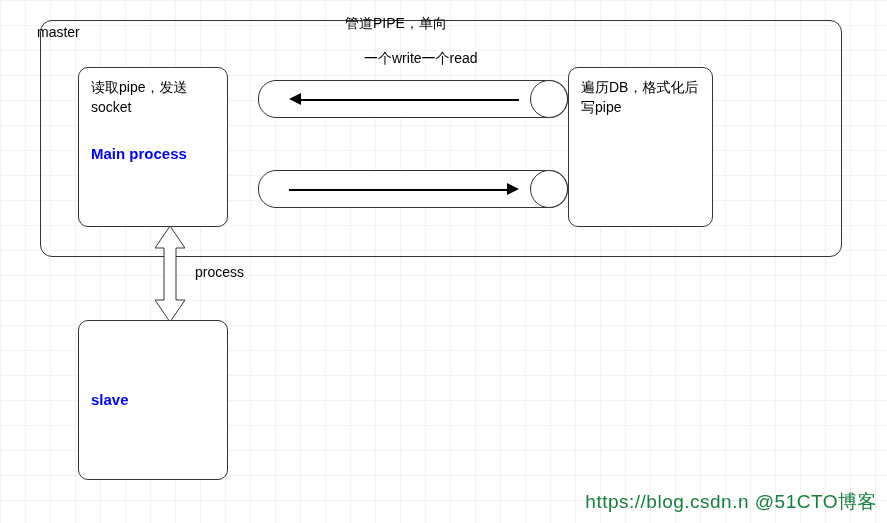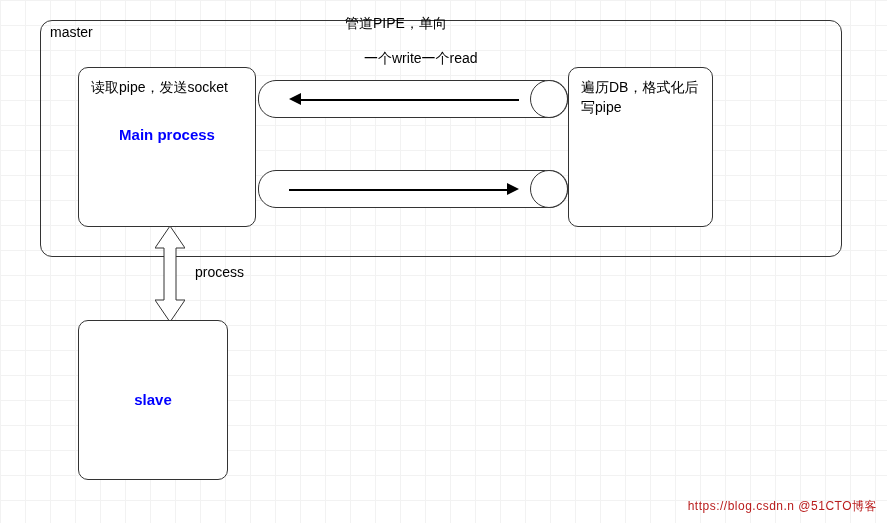--- a/index.html
+++ b/index.html
@@ -1,39 +1,39 @@
 <!DOCTYPE html>
 <html><head>
 <meta charset="utf-8">
 <style>
   html,body{margin:0;padding:0;width:887px;height:523px;background:#fff;font-family:Arial,"Microsoft YaHei",sans-serif;font-size:14px;position:relative;overflow:hidden}
   .grid{position:absolute;inset:0;background-image:linear-gradient(to right,#f2f2f2 1px,transparent 1px),linear-gradient(to bottom,#f2f2f2 1px,transparent 1px);background-size:25px 25px}
   .container{position:absolute;border:1px solid #333;border-radius:12px}
   .box{position:absolute;border:1px solid #333;border-radius:10px;background:#fff;padding:10px 12px;box-sizing:border-box}
-  .title-blue{color:#0000ff;font-weight:bold;text-align:center;font-size:15px}
+  .title-blue{color:#0000ff;font-weight:bold;font-size:15px}
   .pipe{position:absolute;border:1px solid #333;border-radius:18px;background:#fff;height:36px}
   .pipe-cap{position:absolute;right:-1px;top:-1px;width:36px;height:36px;border:1px solid #333;border-radius:50%;background:#fff}
   .arrow-line{position:absolute;height:0;border-top:2px solid #000}
   .arrow-head-l{position:absolute;width:0;height:0;border-top:6px solid transparent;border-bottom:6px solid transparent;border-right:12px solid #000}
   .arrow-head-r{position:absolute;width:0;height:0;border-top:6px solid transparent;border-bottom:6px solid transparent;border-left:12px solid #000}
   .label{position:absolute;line-height:1.3}
   .double-arrow{position:absolute}
-  .watermark{position:absolute;right:10px;bottom:8px;color:#b91c1c;font-size:12px;letter-spacing:.5px}
+  .watermark{position:absolute;right:10px;bottom:8px;color:#15803d;font-size:19px;letter-spacing:.5px}
 </style>
 </head>
 <body>
 <div class="grid"></div>
 
 <div class="container" style="left:40px;top:20px;width:800px;height:235px"></div>
-<div class="label" style="left:50px;top:23px">master</div>
+<div class="label" style="left:37px;top:23px">master</div>
 
 <div class="label" style="left:345px;top:14px">管道PIPE，单向</div>
 <div class="label" style="left:364px;top:49px">一个write一个read</div>
 
-<div class="box" style="left:78px;top:67px;width:178px;height:160px">
+<div class="box" style="left:78px;top:67px;width:150px;height:160px">
   <div style="line-height:1.4">读取pipe，发送socket</div>
   <div class="title-blue" style="margin-top:28px">Main process</div>
 </div>
 
 <div class="box" style="left:568px;top:67px;width:145px;height:160px">
   <div style="line-height:1.4">遍历DB，格式化后写pipe</div>
 </div>
 
 <div class="pipe" style="left:258px;top:80px;width:308px">
   <div class="pipe-cap"></div>

